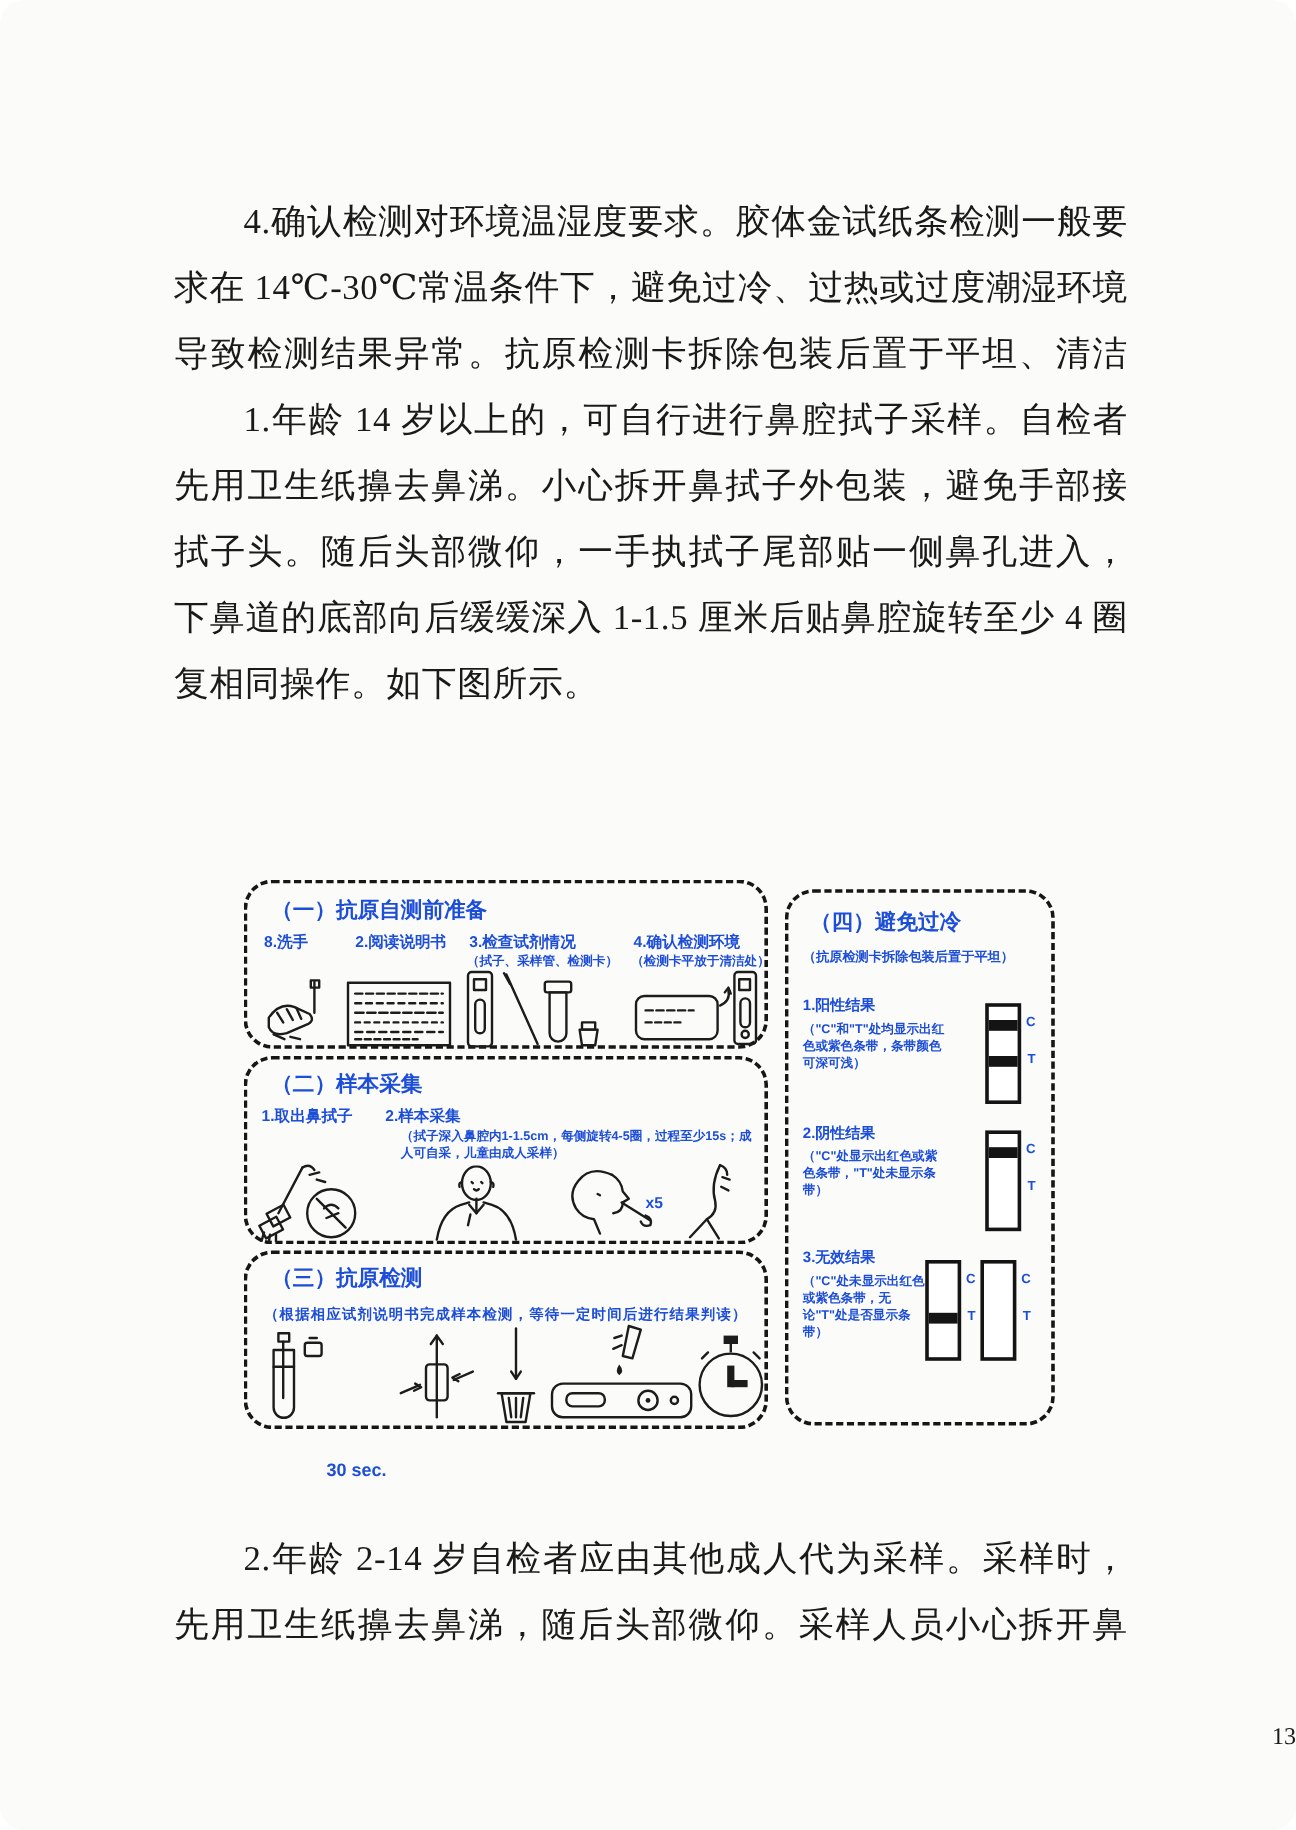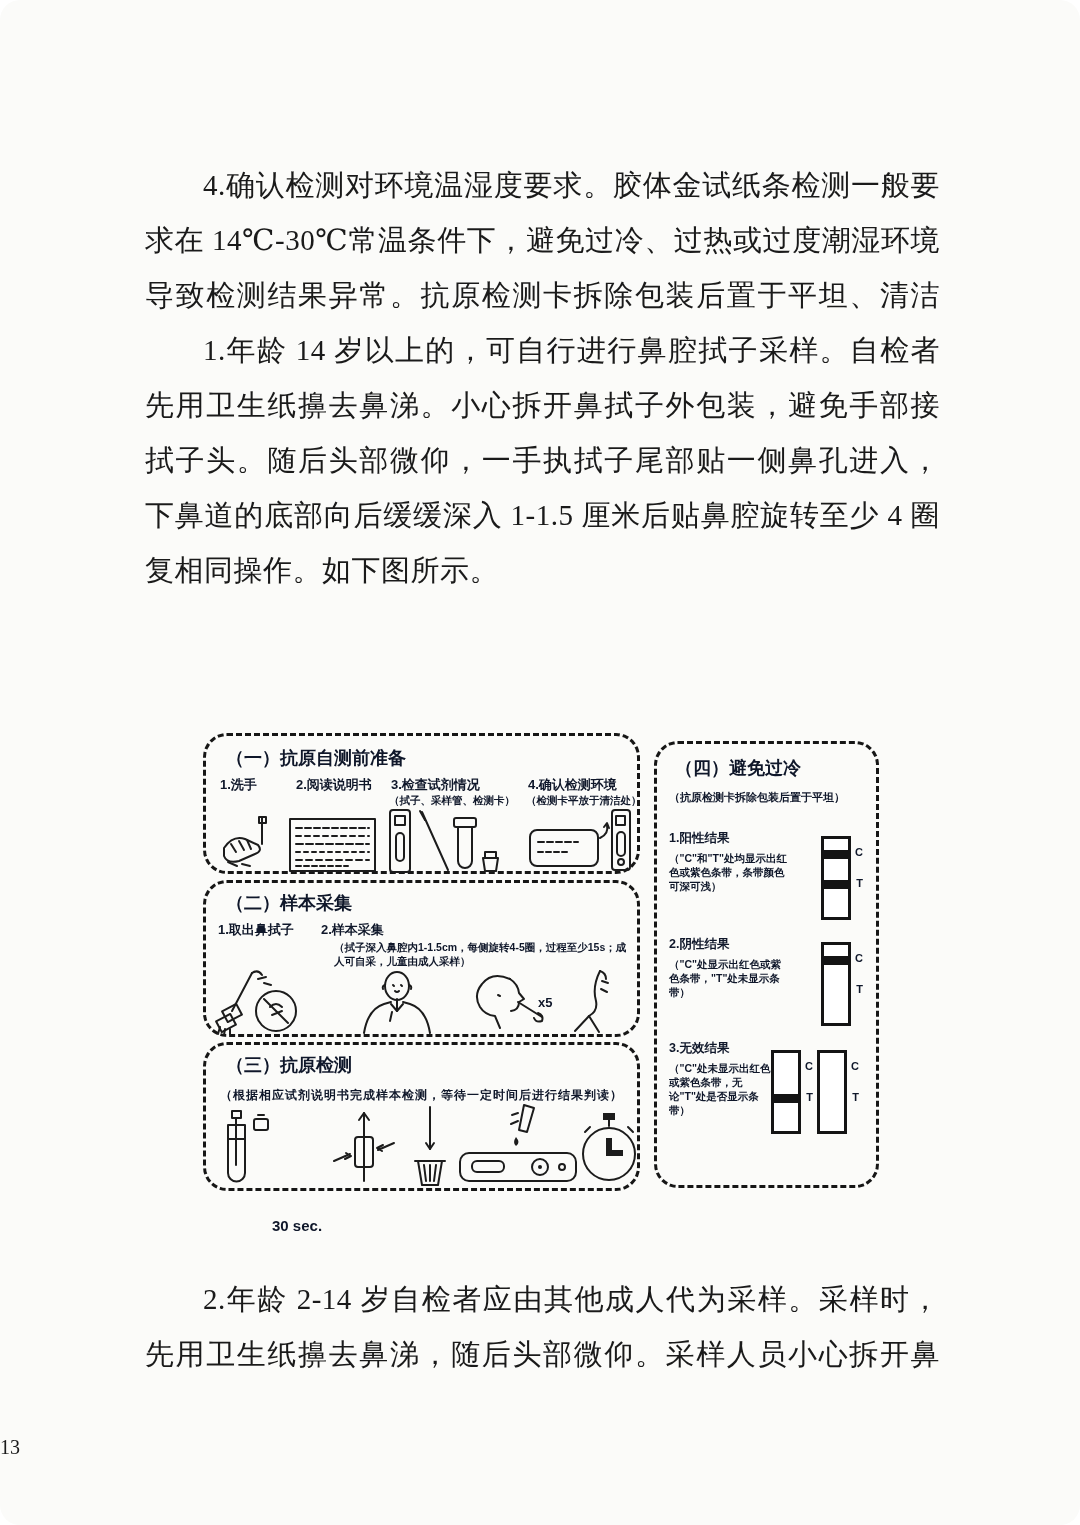--- a/index.html
+++ b/index.html
@@ -24,29 +24,29 @@
   .line.indent{text-indent:58px;}
   #para1{top:158px;}
   #para2{top:1272px;}
   #caption{
     position:absolute;left:0;top:1192px;width:1080px;
     text-align:center;font-size:29px;letter-spacing:1px;
     font-weight:bold;
   }
   #pageno{
     position:absolute;left:0;top:1436px;width:1080px;
-    text-align:left;font-size:20px;
+    text-align:right;font-size:20px;
   }
   
   .figure{position:absolute;left:203px;top:733px;width:676px;height:458px;}
   .panel{
     position:absolute;box-sizing:border-box;
     border:3px dashed #161616;border-radius:24px;
     font-family:"Liberation Sans","DejaVu Sans",sans-serif;
-    color:#0f172a;
+    color:#1d4ed8;
   }
   #panel1{left:0;top:0;width:437px;height:141px;}
   #panel2{left:0;top:147px;width:437px;height:157px;}
   #panel3{left:0;top:309px;width:437px;height:149px;}
   #panel4{left:451px;top:8px;width:225px;height:447px;}
   .panel *{position:absolute;}
   .ptitle{font-size:18px;font-weight:bold;white-space:nowrap;}
   .slabel{font-size:13px;font-weight:bold;white-space:nowrap;}
   .snote{font-size:10.5px;font-weight:bold;white-space:nowrap;}
   .wrapnote{font-size:10.5px;font-weight:bold;line-height:14px;white-space:normal;}
@@ -88,21 +88,21 @@
     <span class="line">先用卫生纸擤去鼻涕。小心拆开鼻拭子外包装，避免手部接触</span>
     <span class="line">拭子头。随后头部微仰，一手执拭子尾部贴一侧鼻孔进入，沿</span>
     <span class="line">下鼻道的底部向后缓缓深入 1-1.5 厘米后贴鼻腔旋转至少 4 圈</span>
     <span class="line short">复相同操作。如下图所示。</span>
   </div>
 
   <div class="figure">
 
     <div class="panel" id="panel1">
       <span class="ptitle" style="left:20px;top:10px">（一）抗原自测前准备</span>
-      <span class="slabel" style="left:14px;top:40px">1.洗手</span>
+      <span class="slabel" style="left:14px;top:40px">8.洗手</span>
       <span class="slabel" style="left:90px;top:40px">2.阅读说明书</span>
       <span class="slabel" style="left:185px;top:40px">3.检查试剂情况</span>
       <span class="snote" style="left:183px;top:58px">（拭子、采样管、检测卡）</span>
       <span class="slabel" style="left:322px;top:40px">4.确认检测环境</span>
       <span class="snote" style="left:320px;top:58px">（检测卡平放于清洁处）</span>
 
       <svg class="icon" style="left:12px;top:78px" width="62" height="56" viewBox="0 0 62 56">
         <path d="M44,4 v26"></path>
           <path d="M41,3 h7 v6 h-7 z"></path>
         <path d="M6,34 q9,-13 21,-9 l13,6 q5,6 -3,9 l-16,7 q-12,3 -15,-5 z"></path>

